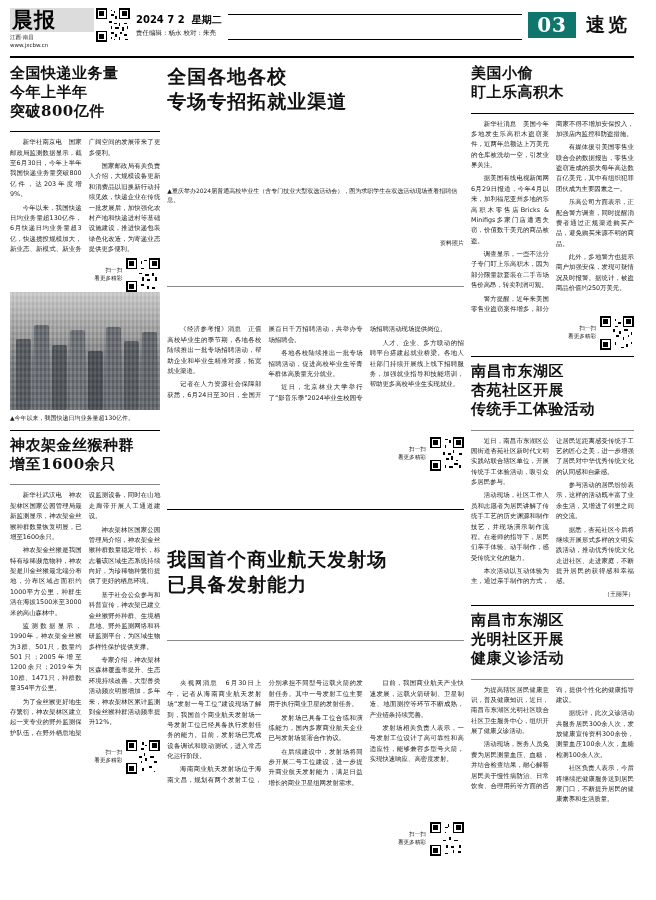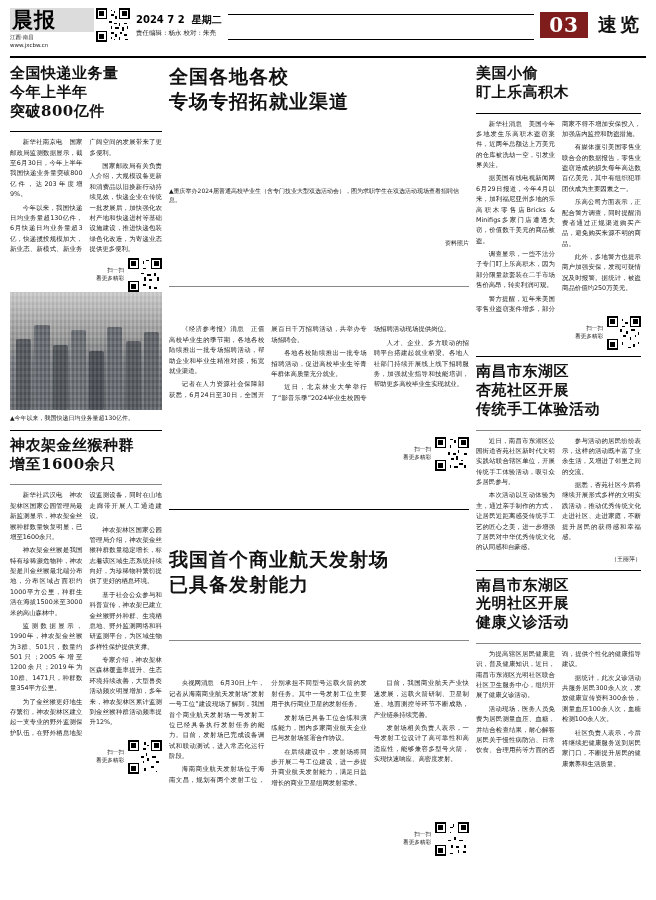--- a/index.html
+++ b/index.html
@@ -3,33 +3,33 @@
 <meta charset="utf-8">
 <style>
   html,body{margin:0;padding:0;}
   body{
     width:656px;height:900px;
     background:#ffffff;
     font-family:"DejaVu Sans","Liberation Sans",sans-serif;
     color:#111;
     overflow:hidden;
   }
-  .page{position:relative;width:656px;height:900px;box-sizing:border-box;padding:8px 10px 6px 10px;}
+  .page{position:relative;width:656px;height:900px;box-sizing:border-box;padding:8px 22px 6px 10px;}
 
   
   .masthead{display:flex;align-items:flex-start;height:46px;border-bottom:2px solid #000;padding-bottom:2px;}
   .logo-block{width:84px;display:flex;flex-direction:column;justify-content:center;}
   .logo-main{font-family:"DejaVu Serif","Liberation Serif",serif;font-weight:bold;font-size:21px;letter-spacing:1px;line-height:1.05;color:#000;background:#dcdcdc;padding:1px 2px;}
   .logo-sub{font-size:5.5px;line-height:1.4;margin-top:2px;color:#222;}
   .logo-url{font-size:5.5px;color:#222;}
   .qr-mast{width:34px;height:34px;margin:0 6px 0 2px;flex:0 0 auto;}
   .mast-meta{font-size:6.5px;line-height:1.6;padding-top:4px;color:#222;}
   .mast-meta .d1{font-size:10px;font-weight:bold;color:#000;}
   .mast-rule{flex:1;height:24px;margin:6px 6px 0 6px;border-top:1px solid #000;border-bottom:1px solid #000;}
-  .pagenum{background:#7f1d1d;color:#fff;font-family:"DejaVu Serif","Liberation Serif",serif;font-weight:bold;font-size:20px;padding:1px 9px;margin-top:4px;letter-spacing:1px;}
+  .pagenum{background:#0f766e;color:#fff;font-family:"DejaVu Serif","Liberation Serif",serif;font-weight:bold;font-size:20px;padding:1px 9px;margin-top:4px;letter-spacing:1px;}
   .section-name{font-family:"DejaVu Serif","Liberation Serif",serif;font-weight:bold;font-size:19px;margin:4px 4px 0 10px;letter-spacing:3px;}
 
   
   .cols{display:flex;gap:7px;margin-top:6px;height:832px;}
   .col-l{width:152px;}
   .col-m{width:300px;gap:32px;}
   .col-r{width:165px;}
   .col{display:flex;flex-direction:column;}
 
   .hl{border-top:1px solid #000;margin:6px 0 5px 0;}
@@ -397,20 +397,21 @@
         </svg>
       </div>
 
       <div class="hl"></div>
       <h2 class="head-s" style="white-space:pre-line">南昌市东湖区
 杏苑社区开展
 传统手工体验活动</h2>
       <div class="hl thin"></div>
       <div class="body-txt cols2">
         <p>近日，南昌市东湖区公园街道杏苑社区新时代文明实践站联合辖区单位，开展传统手工体验活动，吸引众多居民参与。</p>
+        <p>活动现场，社区工作人员和志愿者为居民讲解了传统手工艺的历史渊源和制作技艺，并现场演示制作流程。在老师的指导下，居民们亲手体验、动手制作，感受传统文化的魅力。</p>
         <p>本次活动以互动体验为主，通过亲手制作的方式，让居民近距离感受传统手工艺的匠心之美，进一步增强了居民对中华优秀传统文化的认同感和自豪感。</p>
         <p>参与活动的居民纷纷表示，这样的活动既丰富了业余生活，又增进了邻里之间的交流。</p>
         <p>据悉，杏苑社区今后将继续开展形式多样的文明实践活动，推动优秀传统文化走进社区、走进家庭，不断提升居民的获得感和幸福感。</p>
       </div>
       <div class="sign">（王丽萍）</div>
 
       <div class="hl"></div>
       <h2 class="head-s" style="white-space:pre-line">南昌市东湖区
 光明社区开展
 健康义诊活动</h2>

